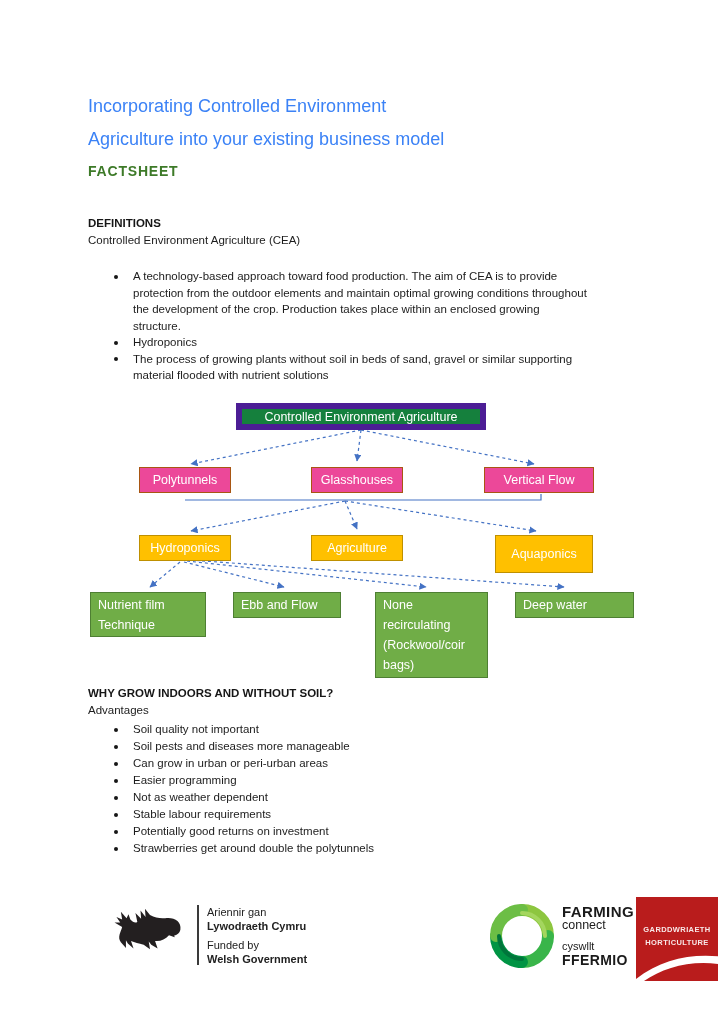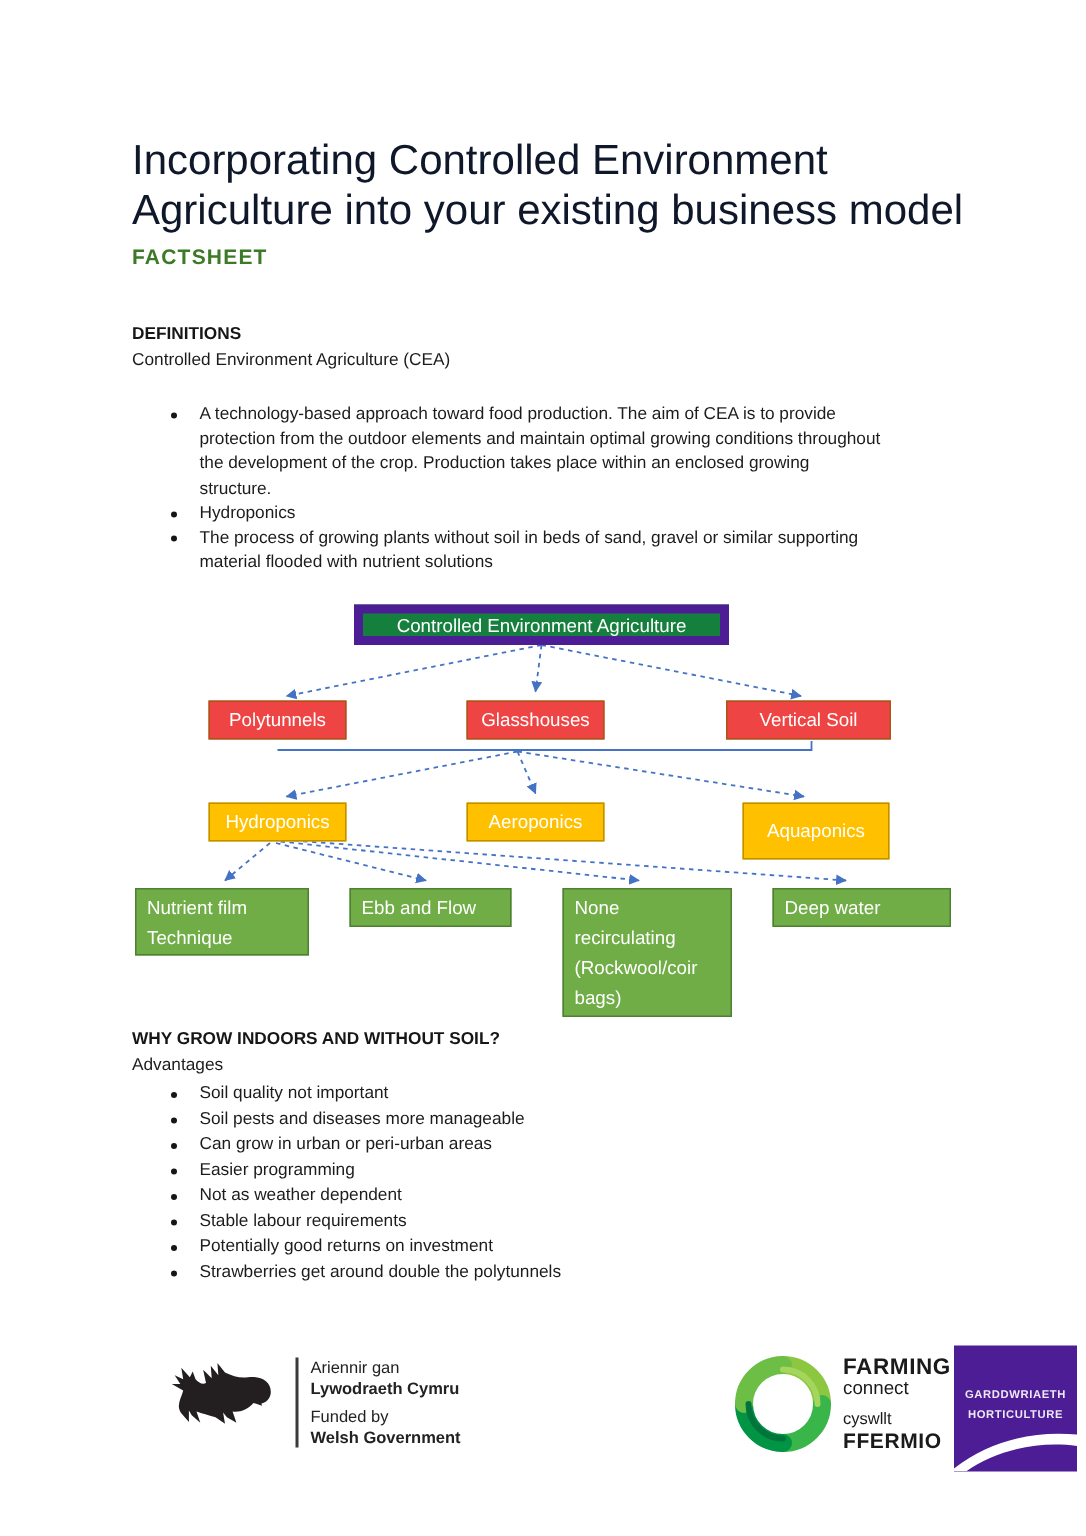--- a/index.html
+++ b/index.html
@@ -5,21 +5,21 @@
   * { margin:0; padding:0; box-sizing:border-box; }
   html,body { background:#e9e9e9; }
   .page {
     position:relative; width:724px; height:1024px; margin:0 auto;
     background:#ffffff; overflow:hidden;
     font-family:"Liberation Sans", sans-serif; color:#1c1c1c;
   }
   
   .doc-title {
     position:absolute; left:88px; top:90px; width:565px;
-    font-size:28px; line-height:33px; font-weight:400; color:#0f172a;
+    font-size:18px; line-height:33px; font-weight:400; color:#3b82f6;
   }
   .doc-title span { display:block; }
   .doc-subtitle {
     position:absolute; left:88px; top:163px;
     font-size:14px; font-weight:700; letter-spacing:0.8px; color:#3d7a28;
   }
   
   .sec-heading { position:absolute; font-size:11.5px; font-weight:700; color:#161616; }
   .sec-lead    { position:absolute; font-size:11.5px; color:#1c1c1c; }
   ul.bullets { position:absolute; list-style:none; }
@@ -31,41 +31,41 @@
     width:4px; height:4px; border-radius:50%; background:#161616;
   }
   ul.bullets.tight li { line-height:17px; }
   
   .connectors { position:absolute; left:0; top:0; width:724px; height:1024px; z-index:1; }
   .node {
     position:absolute; z-index:2; color:#ffffff; font-size:12.5px;
     display:flex; align-items:center; justify-content:center; text-align:center;
   }
   .node.root   { background:#15803d; border:6px solid #4c1d95; }
-  .node.orange { background:#ef4444; border:1px solid #A85613; }
+  .node.orange { background:#ec4899; border:1px solid #A85613; }
   .node.yellow { background:#FFC000; border:1px solid #BF9000; }
   .node.green  { background:#70AD47; border:1px solid #4E7F33;
                  justify-content:flex-start; text-align:left;
                  padding:2px 7px; line-height:20px; align-items:flex-start; }
   .node.green.vcenter { align-items:center; }
   
   .wg-logo { position:absolute; left:112px; top:901px; width:76px; height:66px; }
   .wg-divider { position:absolute; left:197px; top:905px; width:2px; height:60px; background:#3a3a3a; }
   .wg-text { position:absolute; left:207px; top:905px; font-size:11px; line-height:14px; color:#222; }
   .wg-text .b { font-weight:700; }
   .wg-text .gap { height:5px; }
   .fc-swirl { position:absolute; left:487px; top:901px; width:70px; height:70px; }
   .fc-text { position:absolute; left:562px; top:903px; color:#1a1a1a; }
   .fc-text .l1 { font-size:15px; font-weight:800; letter-spacing:0.4px; }
   .fc-text .l2 { font-size:12.5px; margin-top:-2px; }
   .fc-text .l3 { font-size:11px; margin-top:8px; }
   .fc-text .l4 { font-size:14px; font-weight:800; letter-spacing:0.4px; }
   .hort-box {
     position:absolute; left:636px; top:897px; width:82px; height:84px;
-    background:#4c1d95; overflow:hidden;
+    background:#b91c1c; overflow:hidden;
   }
   .hort-text {
     position:relative; z-index:2; padding-top:26px; text-align:center;
     font-size:7.5px; font-weight:700; letter-spacing:0.4px; line-height:13px;
     color:rgba(255,255,255,0.9);
   }
   .hort-swoosh { position:absolute; left:0; bottom:0; width:88px; height:84px; z-index:1; }
 </style>
 </head>
 <body>
@@ -106,24 +106,24 @@
     </g>
     <g stroke="#4472C4" stroke-width="1.2" fill="none">
       <path d="M185,500 L541,500 L541,494"></path>
     </g>
   </svg>
 
   <div class="node root" style="left:236px; top:403px; width:250px; height:27px;">Controlled Environment Agriculture</div>
 
   <div class="node orange" style="left:139px; top:467px; width:92px; height:26px;">Polytunnels</div>
   <div class="node orange" style="left:311px; top:467px; width:92px; height:26px;">Glasshouses</div>
-  <div class="node orange" style="left:484px; top:467px; width:110px; height:26px;">Vertical Soil</div>
+  <div class="node orange" style="left:484px; top:467px; width:110px; height:26px;">Vertical Flow</div>
 
   <div class="node yellow" style="left:139px; top:535px; width:92px; height:26px;">Hydroponics</div>
-  <div class="node yellow" style="left:311px; top:535px; width:92px; height:26px;">Aeroponics</div>
+  <div class="node yellow" style="left:311px; top:535px; width:92px; height:26px;">Agriculture</div>
   <div class="node yellow" style="left:495px; top:535px; width:98px; height:38px;">Aquaponics</div>
 
   <div class="node green" style="left:90px; top:592px; width:116px; height:45px;">Nutrient film Technique</div>
   <div class="node green vcenter" style="left:233px; top:592px; width:108px; height:26px;">Ebb and Flow</div>
   <div class="node green" style="left:375px; top:592px; width:113px; height:86px;">None recirculating (Rockwool/coir bags)</div>
   <div class="node green vcenter" style="left:515px; top:592px; width:119px; height:26px;">Deep water</div>
 
   <div class="sec-heading" style="left:88px; top:687px;">WHY GROW INDOORS AND WITHOUT SOIL?</div>
   <div class="sec-lead" style="left:88px; top:704px;">Advantages</div>
   <ul class="bullets tight" style="left:110px; top:721px; width:478px;">

